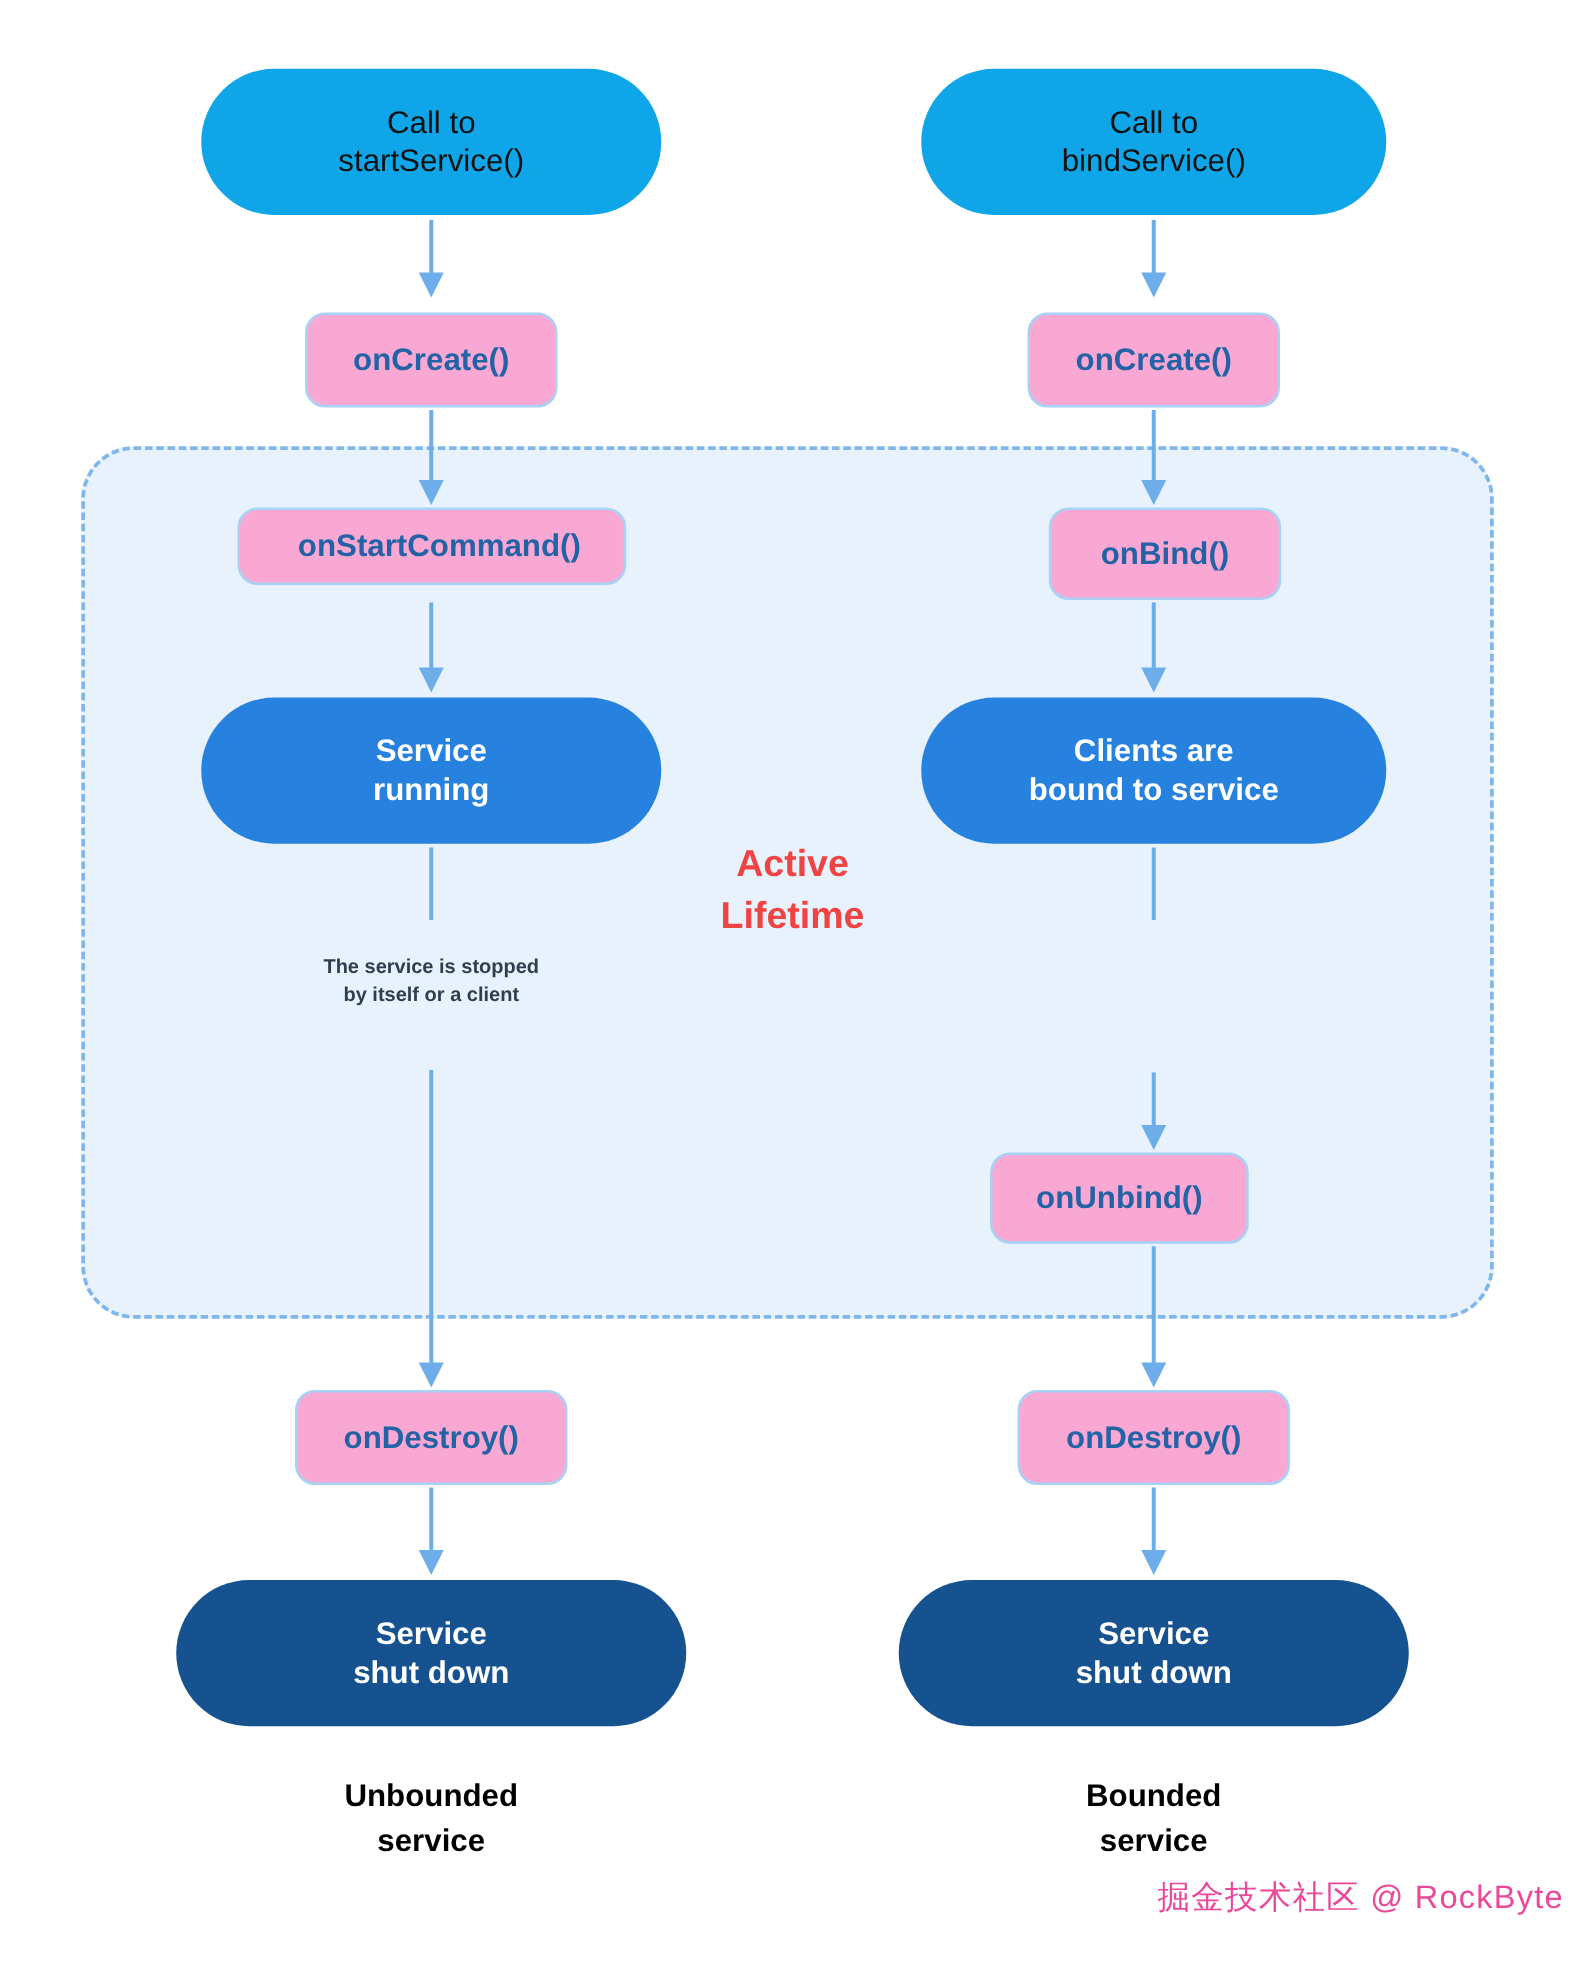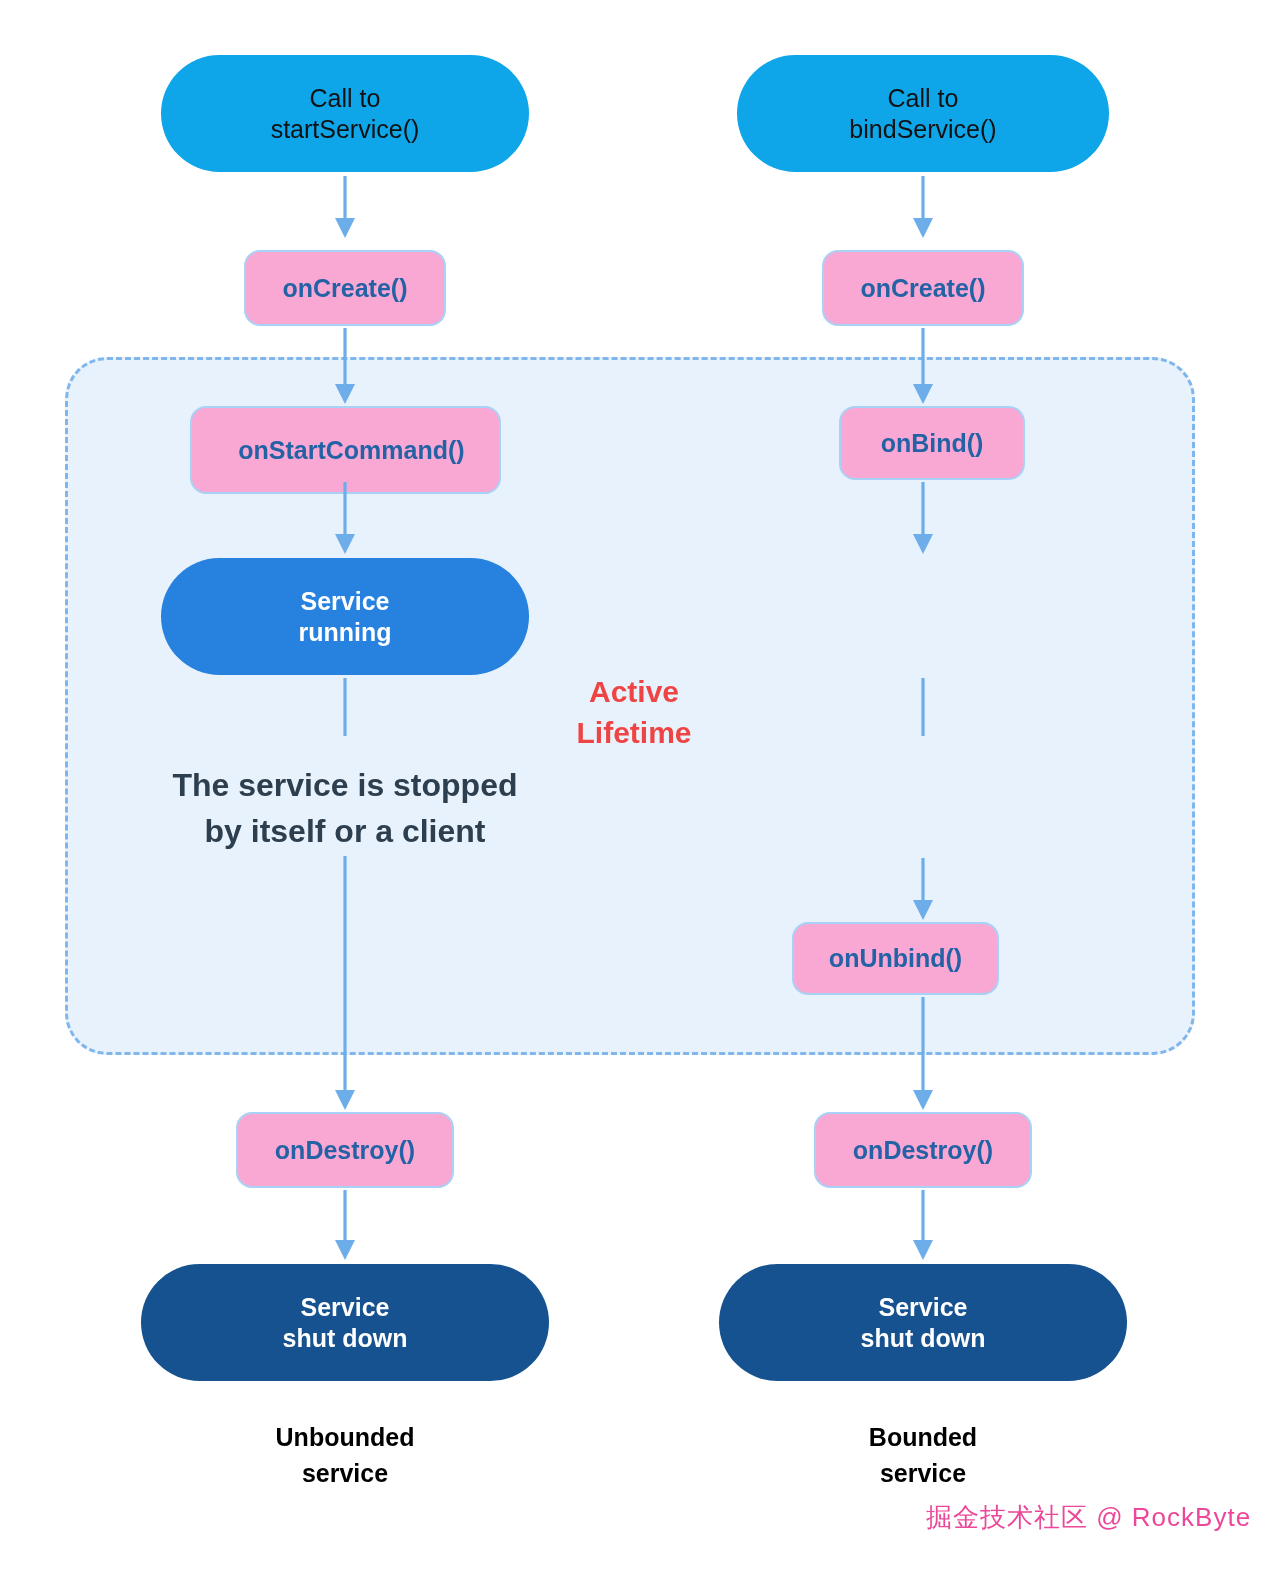--- a/index.html
+++ b/index.html
@@ -78,21 +78,21 @@
     font-weight: bold;
     font-size: 25px;
   }
 
   
   .text-note {
     position: absolute;
     text-align: center;
     color: #2d3e4e;
     font-weight: bold;
-    font-size: 32px;
+    font-size: 16px;
     line-height: 1.45;
   }
 
   
   .caption {
     position: absolute;
     text-align: center;
     color: #000000;
     font-weight: bold;
     font-size: 25px;
@@ -161,21 +161,21 @@
 
   <div class="node box-method" style="left:244px; top:250px; width:202px; height:76px;">
     <span>onCreate()</span>
   </div>
 
   <svg class="conn" style="left:330px; top:328px; width:30px; height:78px;">
     <line x1="15" y1="0" x2="15" y2="60"></line>
     <polygon points="15,76 5,56 25,56"></polygon>
   </svg>
 
-  <div class="node box-method" style="left:190px; top:406px; width:311px; height:88px;padding-left:12px;">
+  <div class="node box-method" style="left:190px; top:406px; width:311px; height:62px;padding-left:12px;">
     <span>onStartCommand()</span>
   </div>
 
   <svg class="conn" style="left:330px; top:482px; width:30px; height:74px;">
     <line x1="15" y1="0" x2="15" y2="56"></line>
     <polygon points="15,72 5,52 25,52"></polygon>
   </svg>
 
   <div class="node pill-blue" style="left:161px; top:558px; width:368px; height:117px;">
     <div>
@@ -242,20 +242,26 @@
 
   <div class="node box-method" style="left:839px; top:406px; width:186px; height:74px;">
     <span>onBind()</span>
   </div>
 
   <svg class="conn" style="left:908px; top:482px; width:30px; height:74px;">
     <line x1="15" y1="0" x2="15" y2="56"></line>
     <polygon points="15,72 5,52 25,52"></polygon>
   </svg>
 
+  <div class="node pill-blue" style="left:737px; top:558px; width:372px; height:117px;">
+    <div>
+      <div>Clients are</div>
+      <div>bound to service</div>
+    </div>
+  </div>
 
   <svg class="conn conn-plain" style="left:908px; top:678px; width:30px; height:62px;">
     <line x1="15" y1="0" x2="15" y2="58"></line>
   </svg>
 
 
   <svg class="conn" style="left:908px; top:858px; width:30px; height:64px;">
     <line x1="15" y1="0" x2="15" y2="46"></line>
     <polygon points="15,62 5,42 25,42"></polygon>
   </svg>

